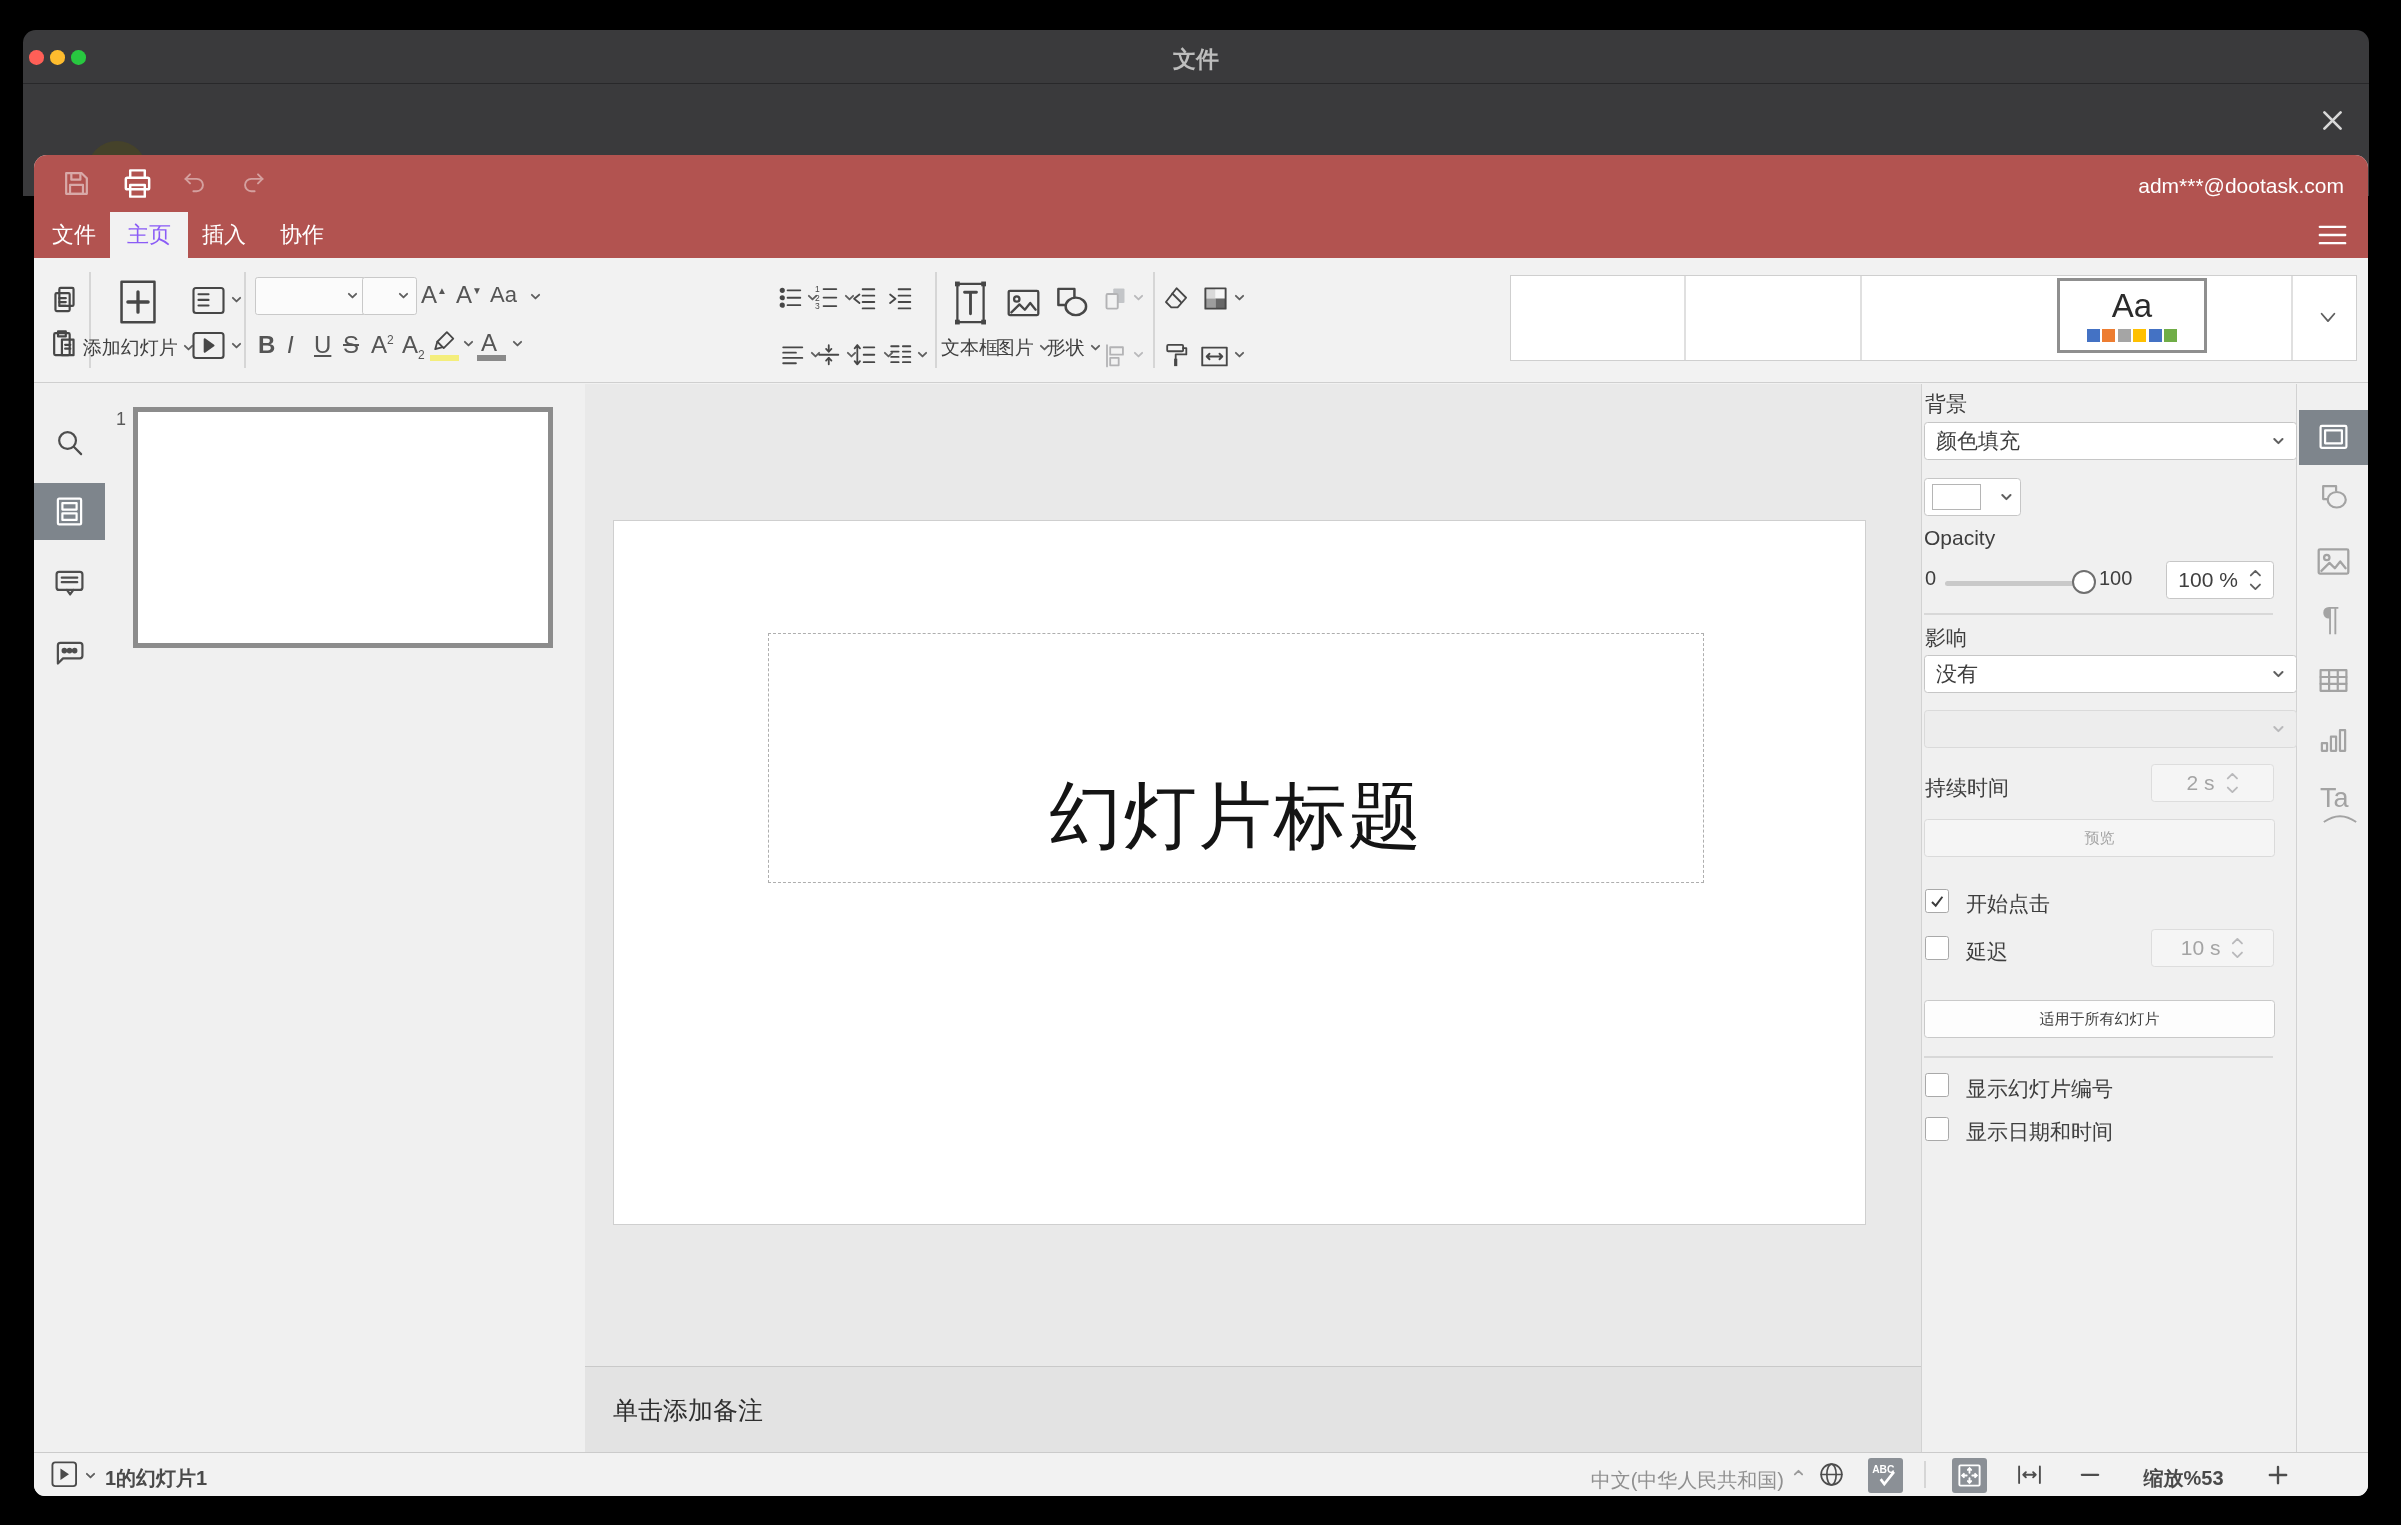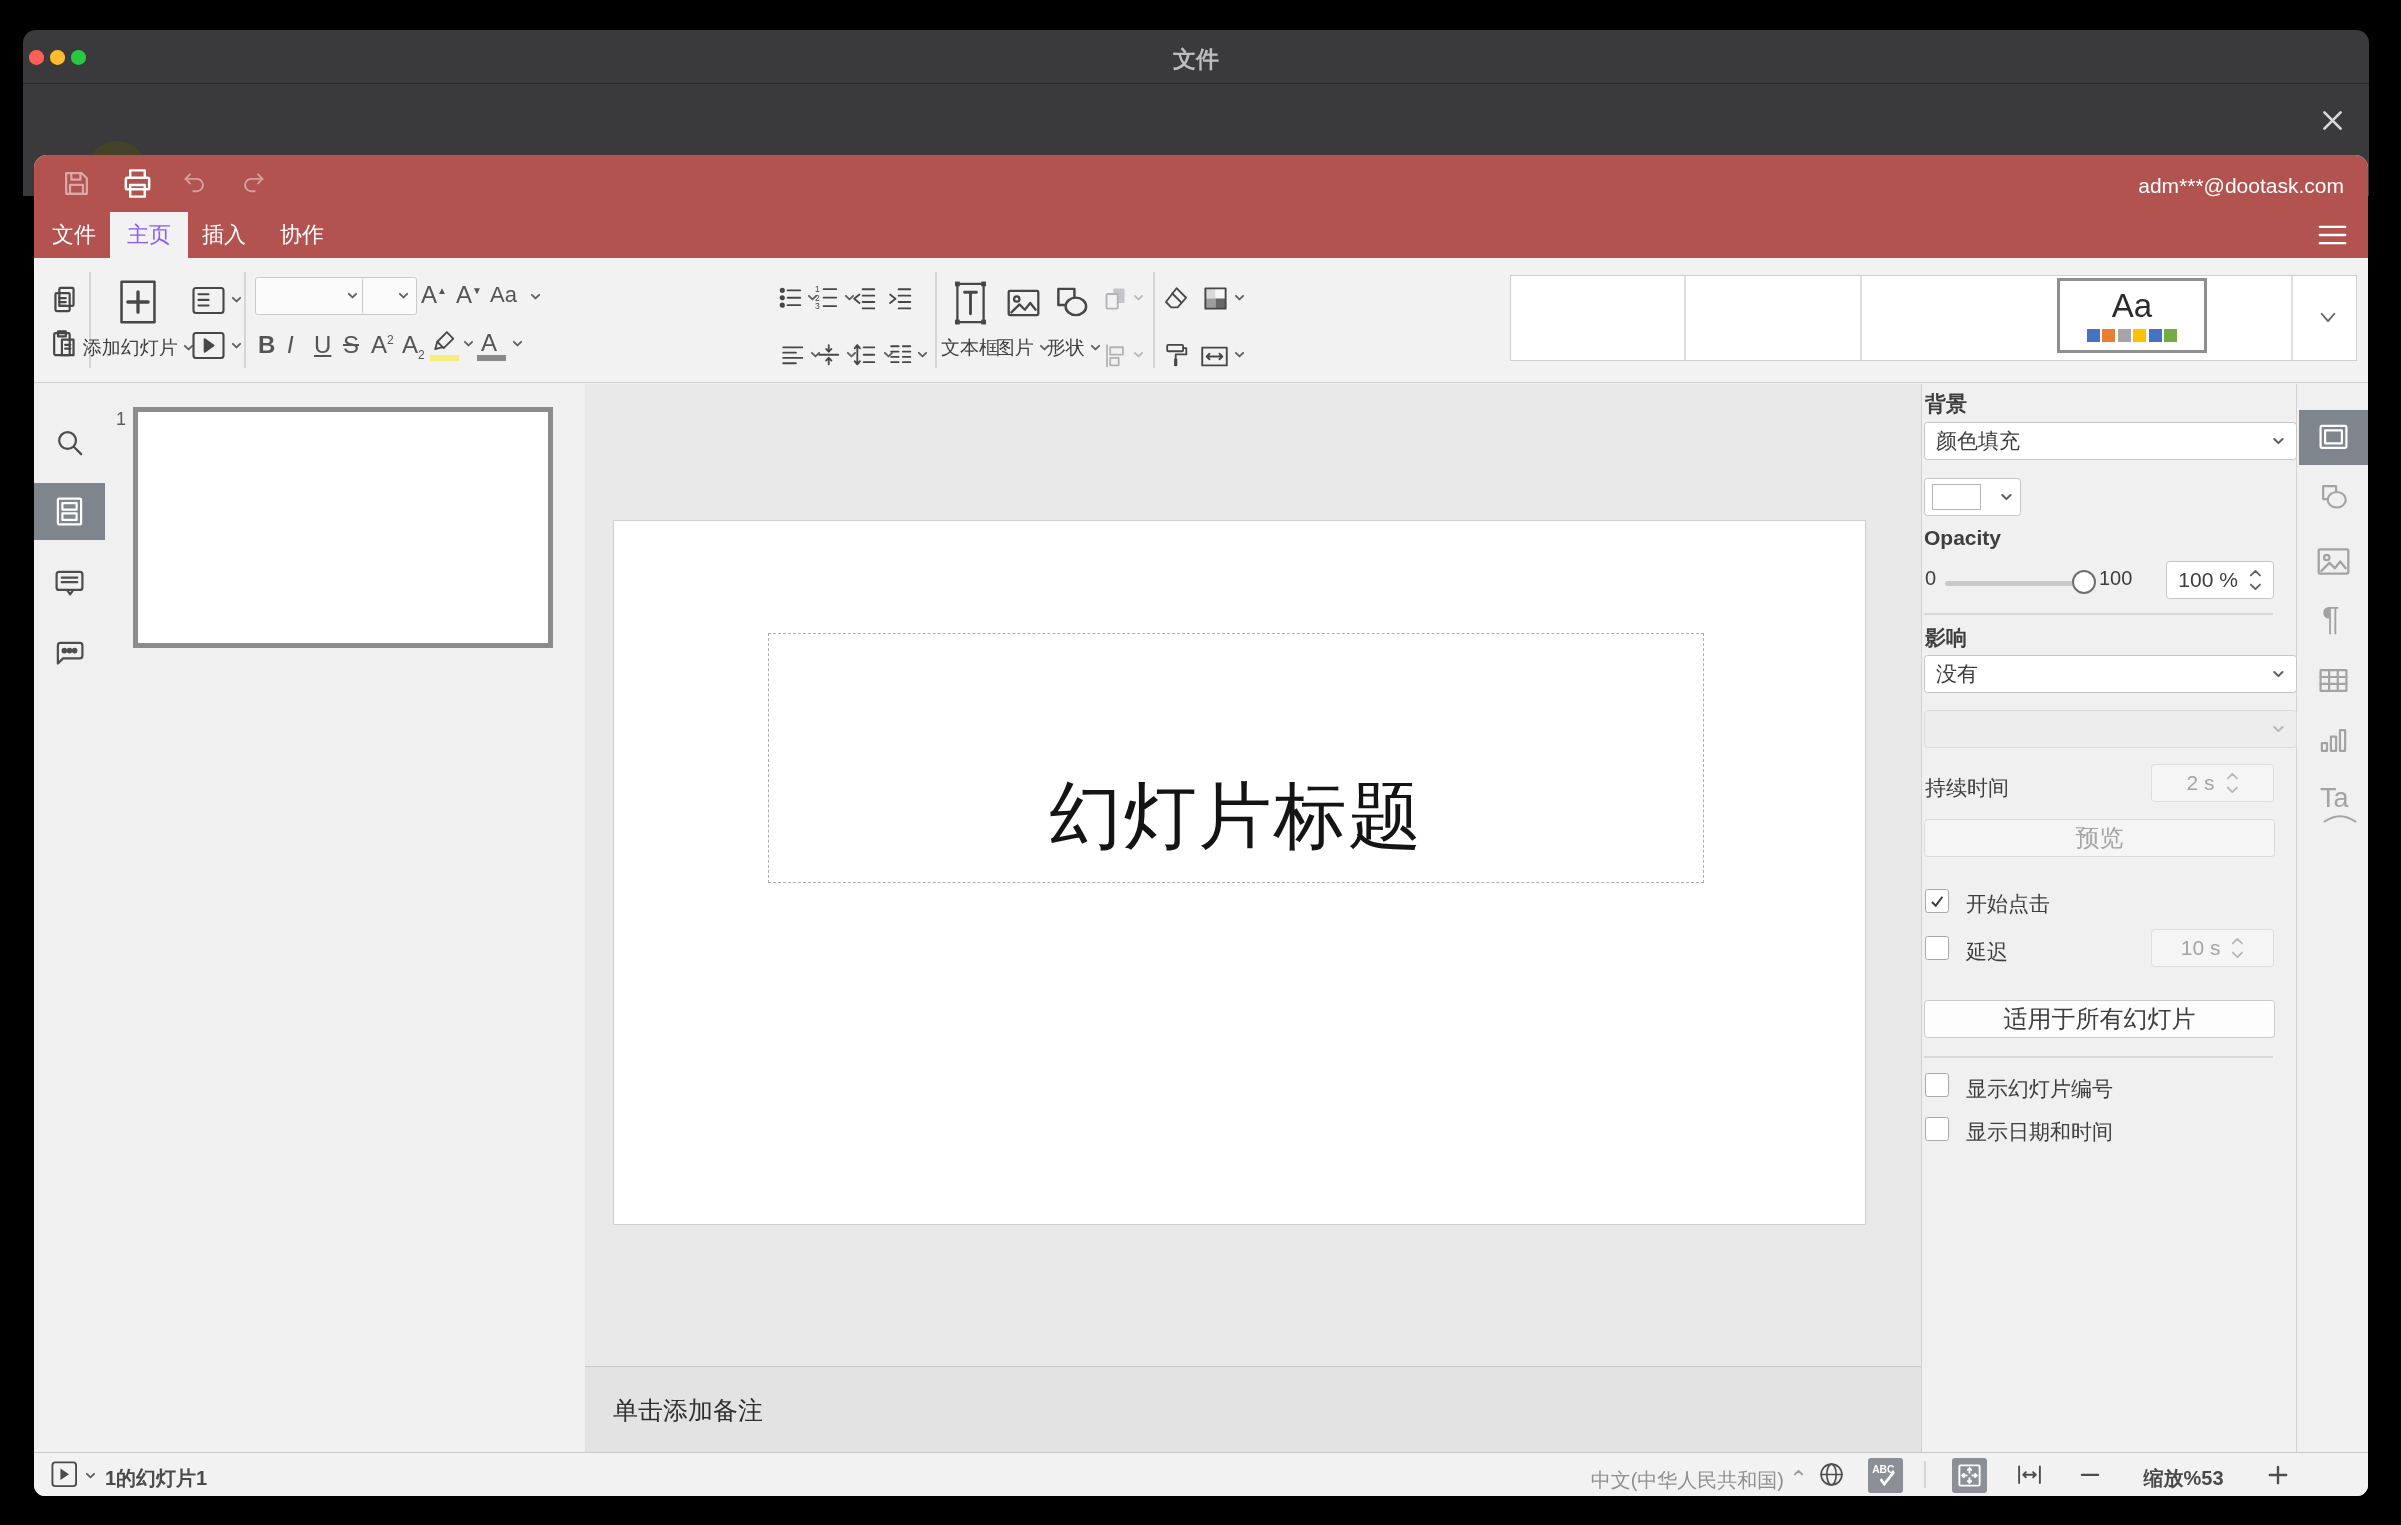--- a/index.html
+++ b/index.html
@@ -41,27 +41,27 @@
   .canvasbg{background:#e9e9e9}
   .notesbg{background:#e3e3e3;border-top:1.8px solid #c9c9c9}
   .stripline-r{border-right:1.8px solid #d2d2d2}
   .stripline-l{border-left:1.8px solid #d2d2d2}
   .acttile{background:#7e858c}
   .thumbsel{border:5.5px solid #8c8c8c;background:#fff}
   .dash{border:1.8px dashed #aeaeae}
   .slidetitle{font-size:73px;color:#141414;letter-spacing:1.8px}
   .slidesub{font-size:31px;color:#141414}
   
-  .plabel{font-size:21px;font-weight:bold;color:#3e3e3e;white-space:nowrap}
+  .plabel{font-size:21px;font-weight:normal;color:#3e3e3e;white-space:nowrap}
   .plain{font-size:21px;color:#3e3e3e;white-space:nowrap}
   .select{background:#fff;border:1.8px solid #c6c6c6;border-radius:3.6px;display:flex;align-items:center;justify-content:space-between;padding:0 11px;font-size:21px;color:#3e3e3e}
   .select.dis{background:#ededed;border-color:#dadada;color:#ababab}
   .spin{background:#fff;border:1.8px solid #c6c6c6;border-radius:3.6px;display:flex;align-items:center;justify-content:center;gap:11px;font-size:21px;color:#3e3e3e}
   .spin.dis{background:#f5f5f5;border-color:#dddddd;color:#a4a4a4}
-  .btn{background:#fdfdfd;border:1.8px solid #c9c9c9;border-radius:3.6px;display:flex;align-items:center;justify-content:center;font-size:24px;color:#3e3e3e}
+  .btn{background:#fdfdfd;border:1.8px solid #c9c9c9;border-radius:3.6px;display:flex;align-items:center;justify-content:center;font-size:15px;color:#3e3e3e}
   .btn.dis{background:#f5f5f5;border-color:#dadada;color:#a4a4a4}
   .cb{width:22px;height:22px;background:#fff;border:1.8px solid #a9a9a9;border-radius:2.7px;display:flex;align-items:center;justify-content:center}
   .hline{height:1.8px;background:#d8d8d8}
   .track{height:4.6px;background:#c9c9c9;border-radius:2.7px}
   .handle{width:20px;height:20px;border:2.7px solid #6f6f6f;background:#fff;border-radius:50%}
   
   .statusbar{background:#f2f2f2;border-top:1.8px solid #cbcbcb}
   .sbold{font-size:20px;font-weight:bold;color:#4a4a4a;white-space:nowrap}
   .sgray{font-size:20px;color:#909090;white-space:nowrap}
   .gbtn{background:#8b9096;border-radius:3px;display:flex;align-items:center;justify-content:center}

